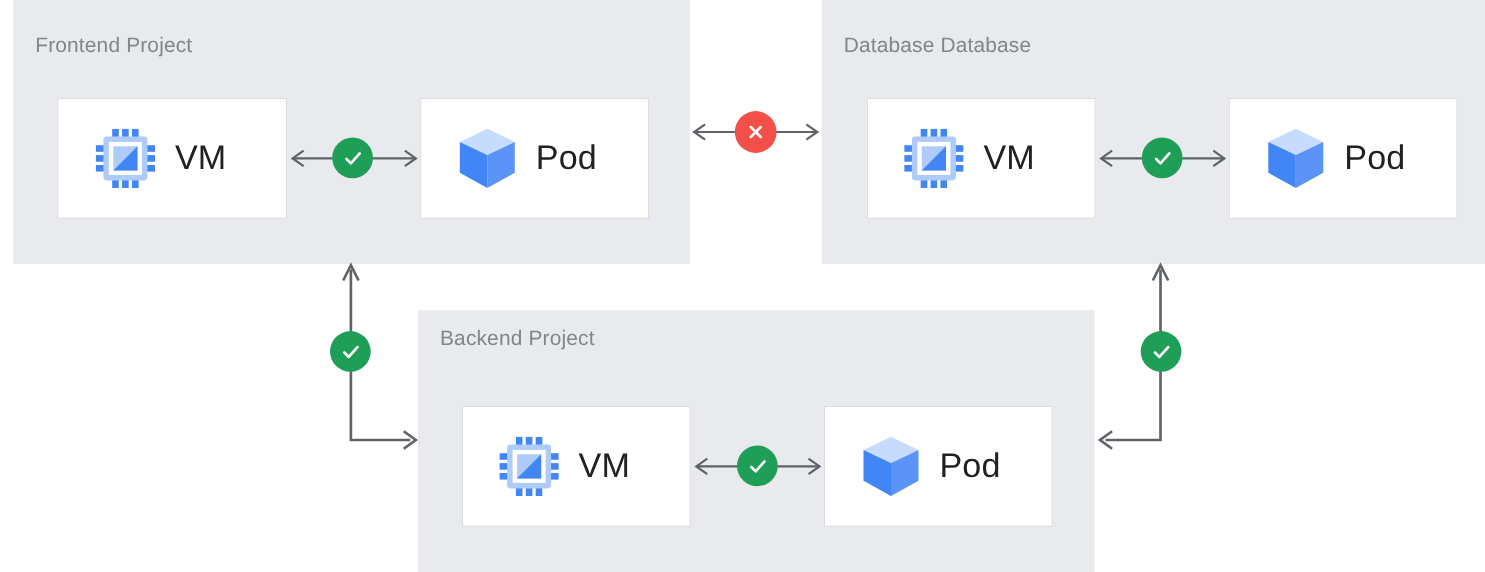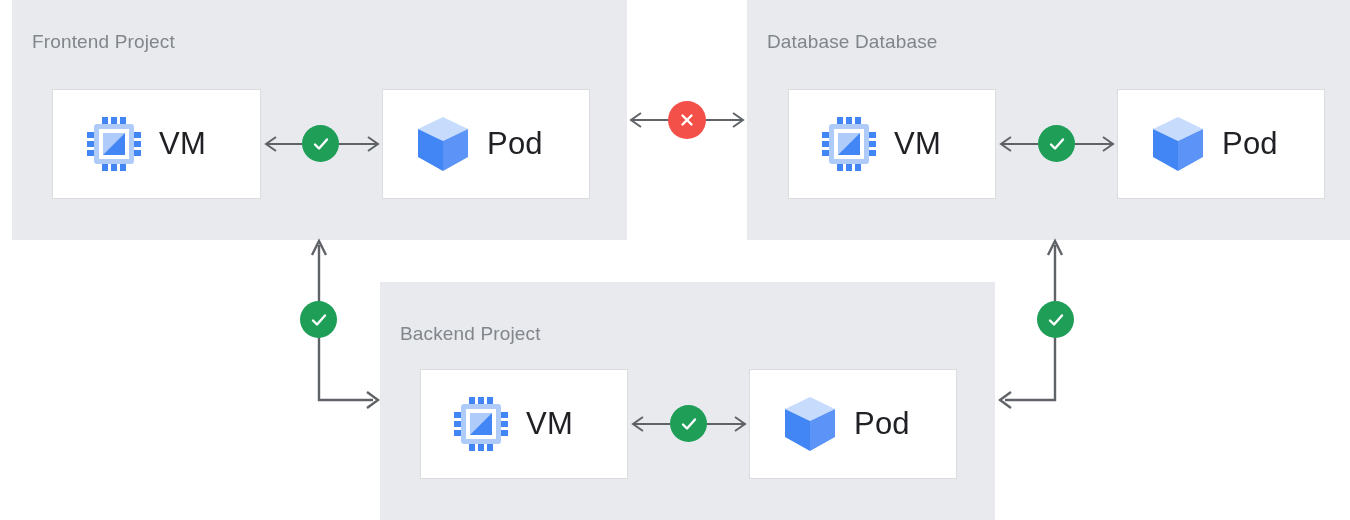--- a/index.html
+++ b/index.html
@@ -166,21 +166,21 @@
     </svg>
   </div>
   <div class="badge" style="left:1026px;top:125px;width:37px;height:37px;background:#1e9e57;">
     <svg width="20" height="20" viewBox="0 0 20 20">
       <polyline points="4,10.5 8,14.5 16,5.5" fill="none" stroke="#ffffff" stroke-width="2.4" stroke-linecap="round" stroke-linejoin="round"></polyline>
     </svg>
   </div>
 
   <div class="panel" style="left:368px;top:282px;width:615px;height:238px;">
   </div>
-  <div class="panel-title" style="left:388px;top:323px;">Backend Project</div>
+  <div class="panel-title" style="left:388px;top:298px;">Backend Project</div>
 
   <div class="card" style="left:408px;top:369px;width:208px;height:110px;">
     <span class="card-icon" style="margin-left:33px;width:54px;height:54px;">
       <svg width="54" height="54" viewBox="0 0 54 54">
         <g fill="#4285f4">
           <rect x="15" y="0" width="6" height="9"></rect>
             <rect x="24" y="0" width="6" height="9"></rect>
             <rect x="33" y="0" width="6" height="9"></rect>
           <rect x="15" y="45" width="6" height="9"></rect>
             <rect x="24" y="45" width="6" height="9"></rect>

